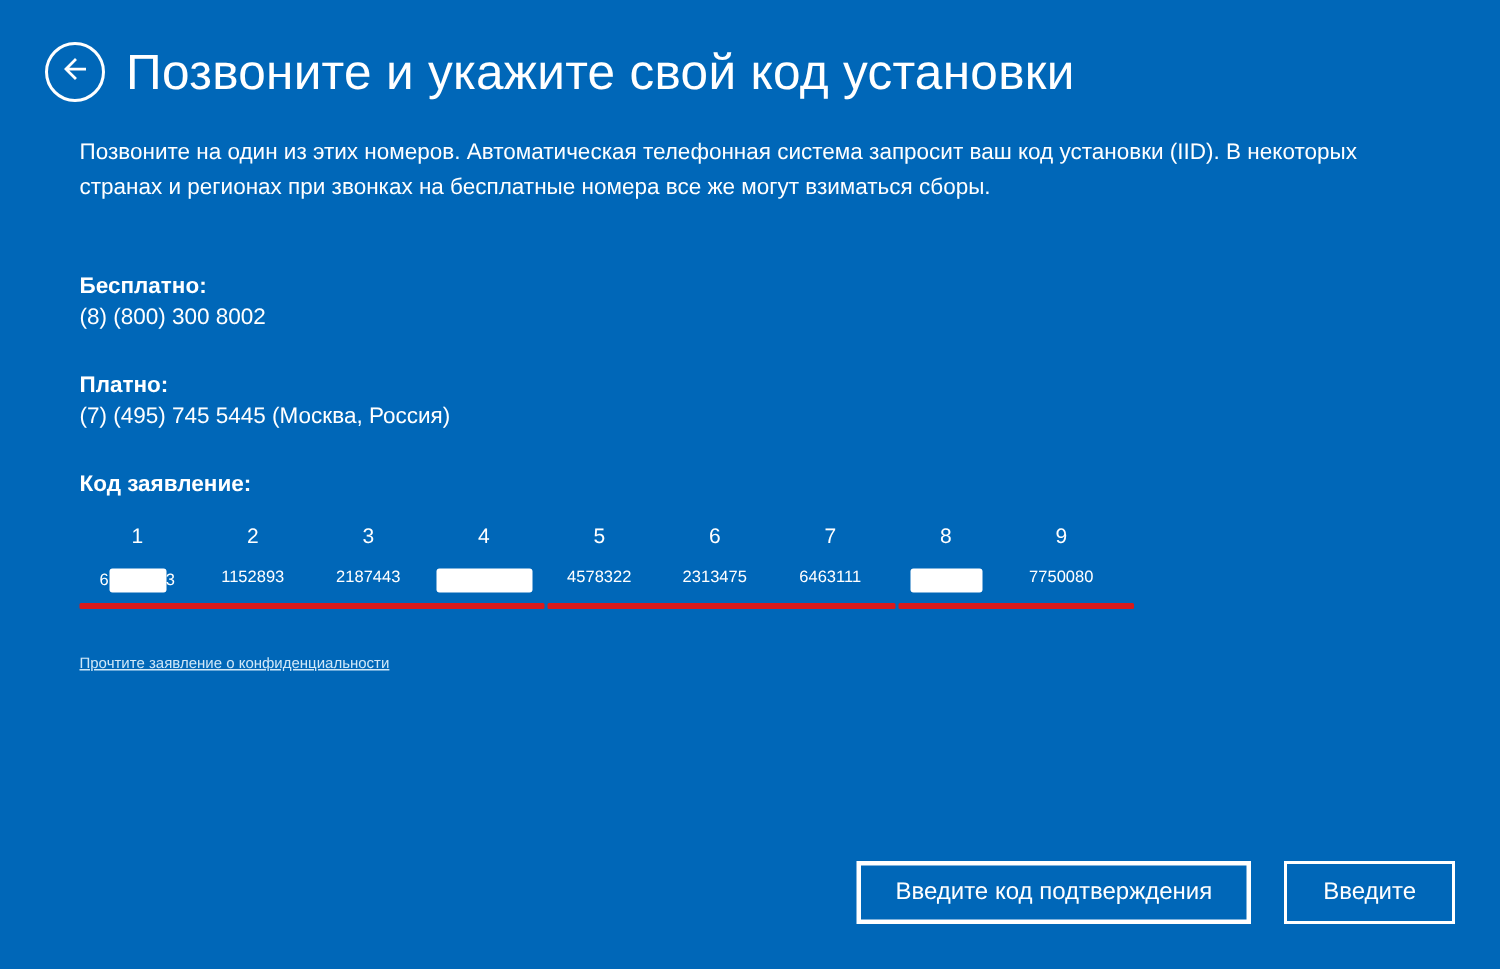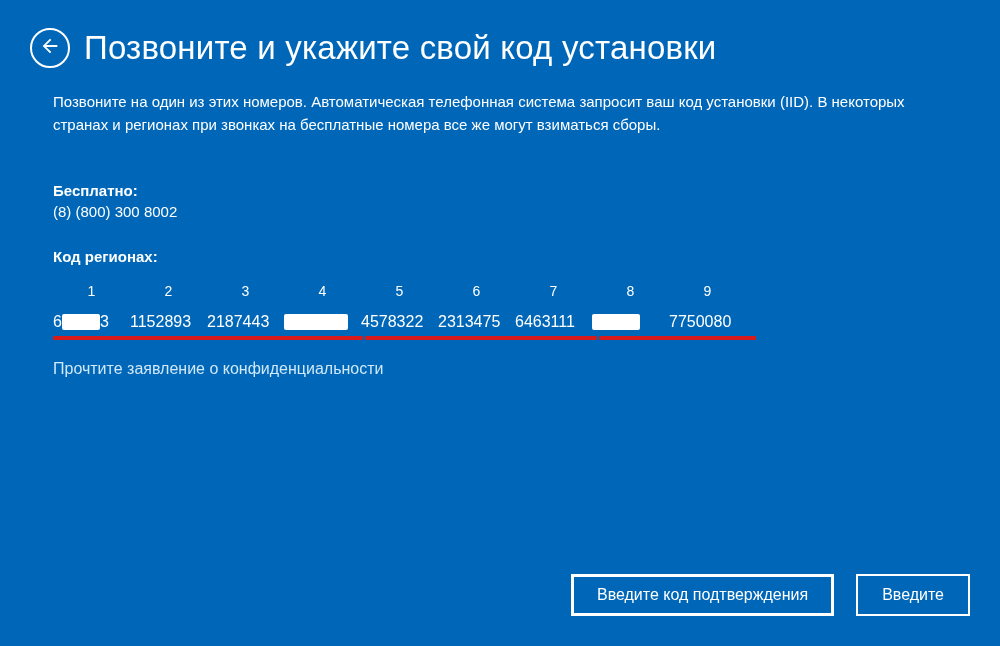--- a/index.html
+++ b/index.html
@@ -75,22 +75,22 @@
     }
     .code-header-cell {
       width: 77px;
       text-align: center;
       font-size: 14px;
       font-weight: 400;
       padding-bottom: 14px;
     }
     .code-value-cell {
       width: 77px;
-      text-align: left;
-      font-size: 16px;
+      text-align: center;
+      font-size: 11px;
       font-weight: 400;
       white-space: nowrap;
       position: relative;
     }
     .obscured {
       background: #ffffff;
       color: #ffffff;
       border-radius: 2px;
       display: inline-block;
       height: 16px;
@@ -113,24 +113,25 @@
       position: absolute;
       height: 4px;
       background: #d81a1a;
       top: 23px;
       border-radius: 1px;
     }
     .underline1 { left: 0px; width: 310px; }
     .underline2 { left: 312px; width: 232px; }
     .underline3 { left: 546px; width: 157px; }
     .privacy-link {
-      font-size: 16px;
+      font-size: 10px;
       color: #d0e8f8;
-      margin-top: 29px;
+      margin-top: 42px;
       cursor: pointer;
+      text-decoration: underline;
     }
     .button-bar {
       position: absolute;
       bottom: 30px;
       right: 30px;
       display: flex;
       gap: 22px;
     }
     .btn {
       border: 2px solid #ffffff;
@@ -160,22 +161,24 @@
   </div>
   <h1 class="page-title">Позвоните и укажите свой код установки</h1>
 </div>
 
 <div class="content">
   <p class="instruction">Позвоните на один из этих номеров. Автоматическая телефонная система запросит ваш код установки (IID). В некоторых странах и регионах при звонках на бесплатные номера все же могут взиматься сборы.</p>
 
   <div class="section-label">Бесплатно:</div>
   <div class="phone-value">(8) (800) 300 8002</div>
 
-
-  <div class="code-section-label">Код регионах:</div>
+  <div class="section-label">Платно:</div>
+  <div class="phone-value">(7) (495) 745 5445 (Москва, Россия)</div>
+
+  <div class="code-section-label">Код заявление:</div>
 
   <div class="code-table">
     <div class="code-row">
       <div class="code-header-cell">1</div>
       <div class="code-header-cell">2</div>
       <div class="code-header-cell">3</div>
       <div class="code-header-cell">4</div>
       <div class="code-header-cell">5</div>
       <div class="code-header-cell">6</div>
       <div class="code-header-cell">7</div>

